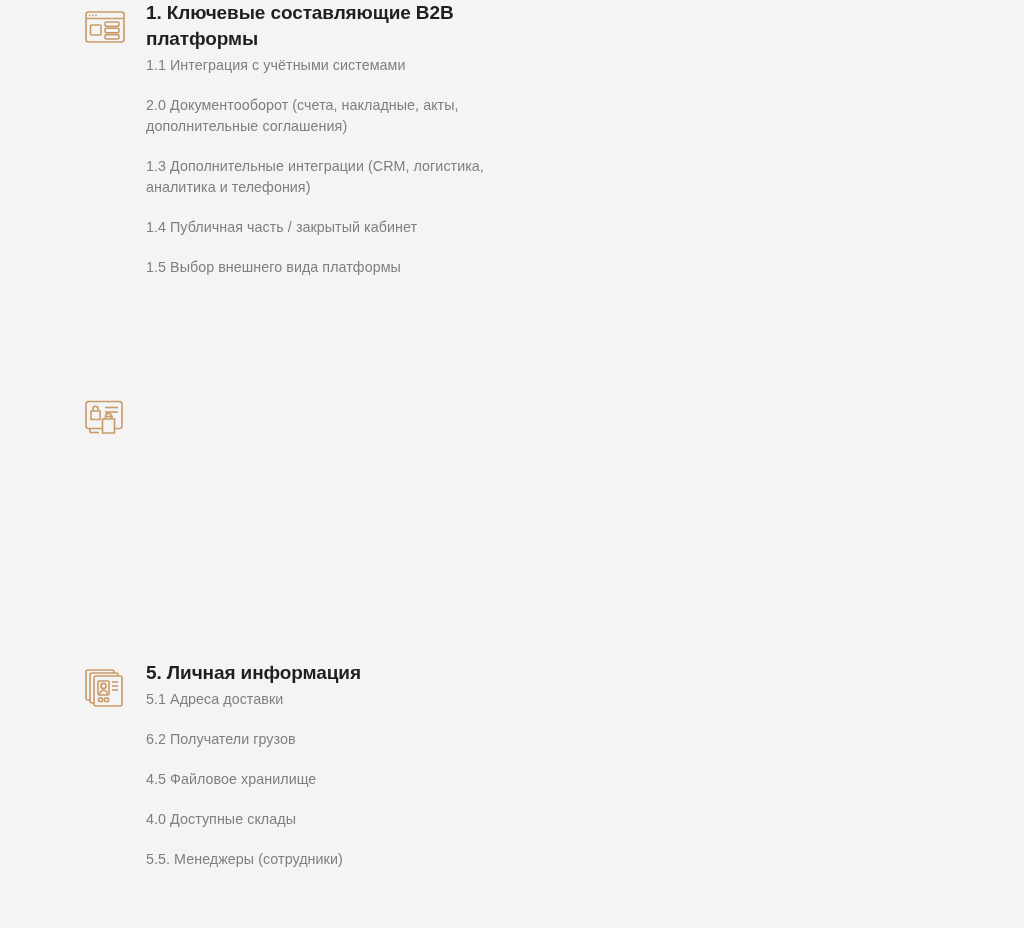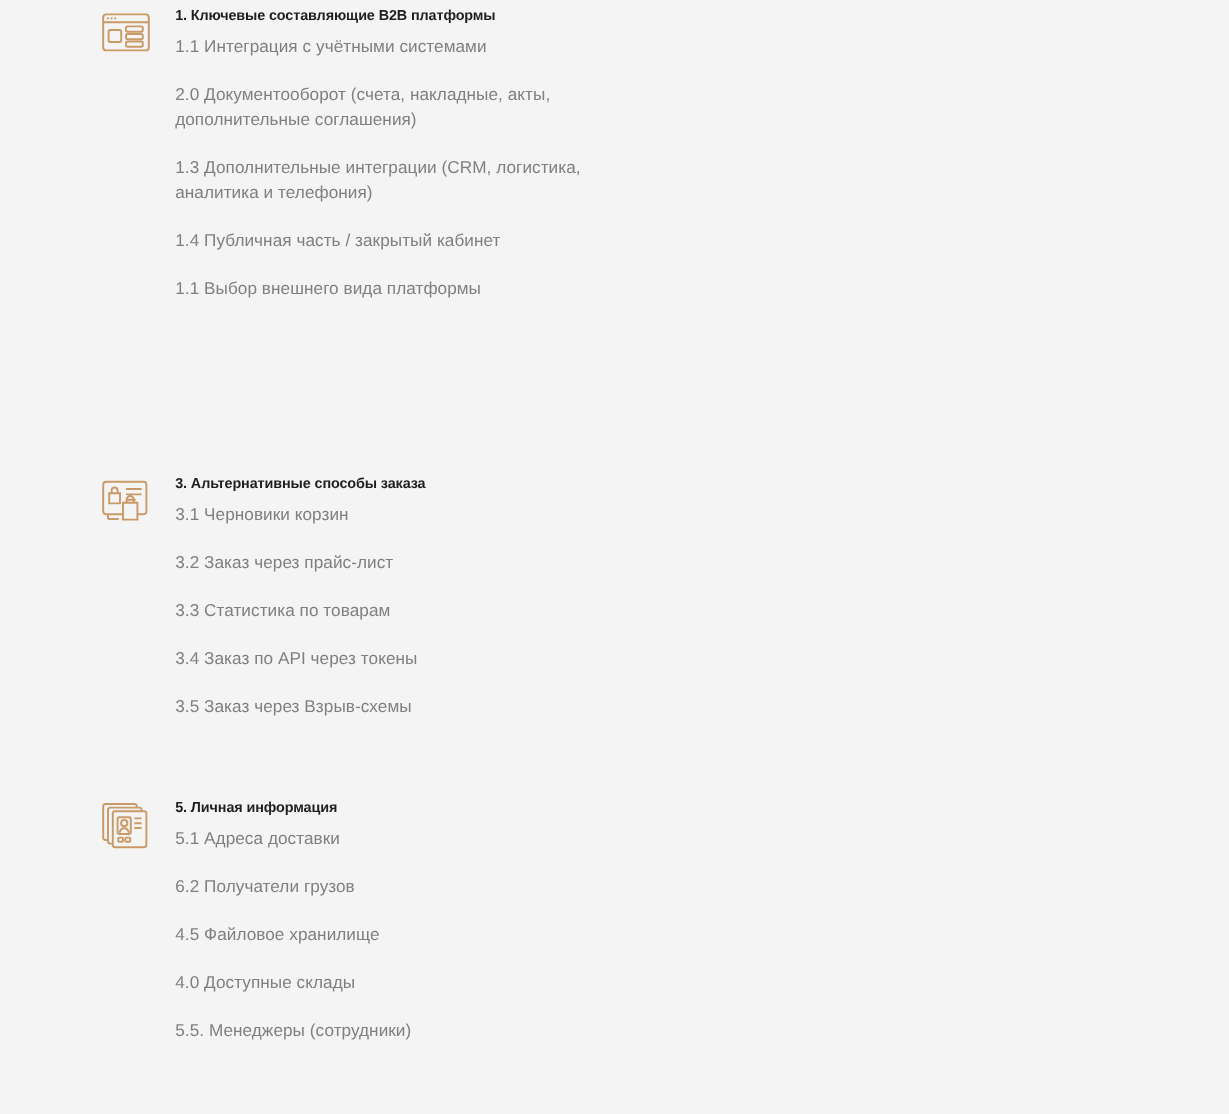--- a/index.html
+++ b/index.html
@@ -62,21 +62,21 @@
     height: 46px;
   }
 
   .sec-body {
     margin-left: 64px;
   }
 
   .sec-title {
     margin: 0 0 3px 0;
     padding: 0;
-    font-size: 12px;
+    font-size: 19px;
     line-height: 26px;
     font-weight: bold;
     color: #1f1f1f;
     letter-spacing: -0.1px;
   }
 
   .sec-items {
     list-style: none;
     margin: 0;
     padding: 0;
@@ -118,21 +118,21 @@
             <rect x="23" y="30.6" width="14" height="4.4" rx="1.4"></rect>
           </svg>
         </span>
         <div class="sec-body">
           <h2 class="sec-title">1. Ключевые составляющие B2B платформы</h2>
           <ul class="sec-items">
             <li class="sec-item">1.1 Интеграция с учётными системами</li>
             <li class="sec-item">2.0 Документооборот (счета, накладные, акты, дополнительные соглашения)</li>
             <li class="sec-item">1.3 Дополнительные интеграции (CRM, логистика, аналитика и телефония)</li>
             <li class="sec-item">1.4 Публичная часть / закрытый кабинет</li>
-            <li class="sec-item">1.1 Выбор внешнего вида платформы</li>
+            <li class="sec-item">1.5 Выбор внешнего вида платформы</li>
           </ul>
         </div>
       </div>
     </div>
 
     <div class="section sec-col-right col-right">
       <div class="sec-inner">
 
         <div class="sec-body">
           <h2 class="sec-title">2. Работа с заказом и ценообразование</h2>
@@ -159,30 +159,20 @@
             <path d="M11 17 v-2.2 a2.5 2.5 0 0 1 5 0 V17"></path>
             <line x1="23" y1="13.5" x2="36" y2="13.5"></line>
             <line x1="23" y1="18" x2="36" y2="18"></line>
             <line x1="23" y1="22.5" x2="31" y2="22.5"></line>
             <path d="M20.5 25 h12 v14 h-12 z" fill="#f4f4f4"></path>
             <path d="M23.5 25 v-2.6 a3 3 0 0 1 6 0 V25"></path>
             <line x1="8" y1="38.5" x2="17" y2="38.5"></line>
             <line x1="8" y1="34.5" x2="8" y2="38.5"></line>
           </svg>
         </span>
-        <div class="sec-body">
-          <h2 class="sec-title">3. Альтернативные способы заказа</h2>
-          <ul class="sec-items">
-            <li class="sec-item">3.1 Черновики корзин</li>
-            <li class="sec-item">3.2 Заказ через прайс-лист</li>
-            <li class="sec-item">3.3 Статистика по товарам</li>
-            <li class="sec-item">3.4 Заказ по API через токены</li>
-            <li class="sec-item">3.5 Заказ через Взрыв-схемы</li>
-          </ul>
-        </div>
       </div>
     </div>
 
     <div class="section sec-col-right col-right">
       <div class="sec-inner">
 
         <div class="sec-body">
           <h2 class="sec-title">4. Финансовая информация</h2>
           <ul class="sec-items">
             <li class="sec-item">4.1 Сводная дебиторская задолженность</li>

